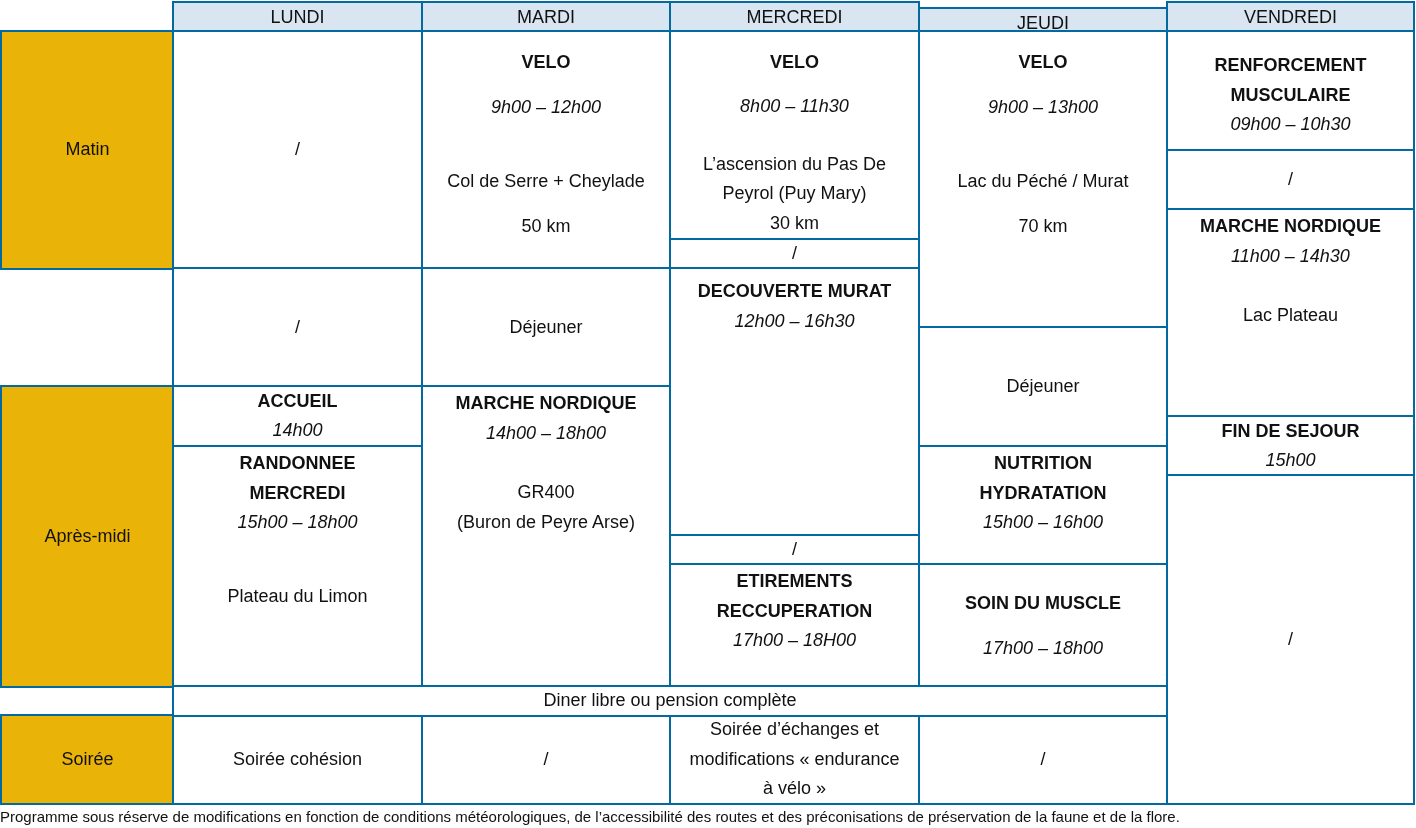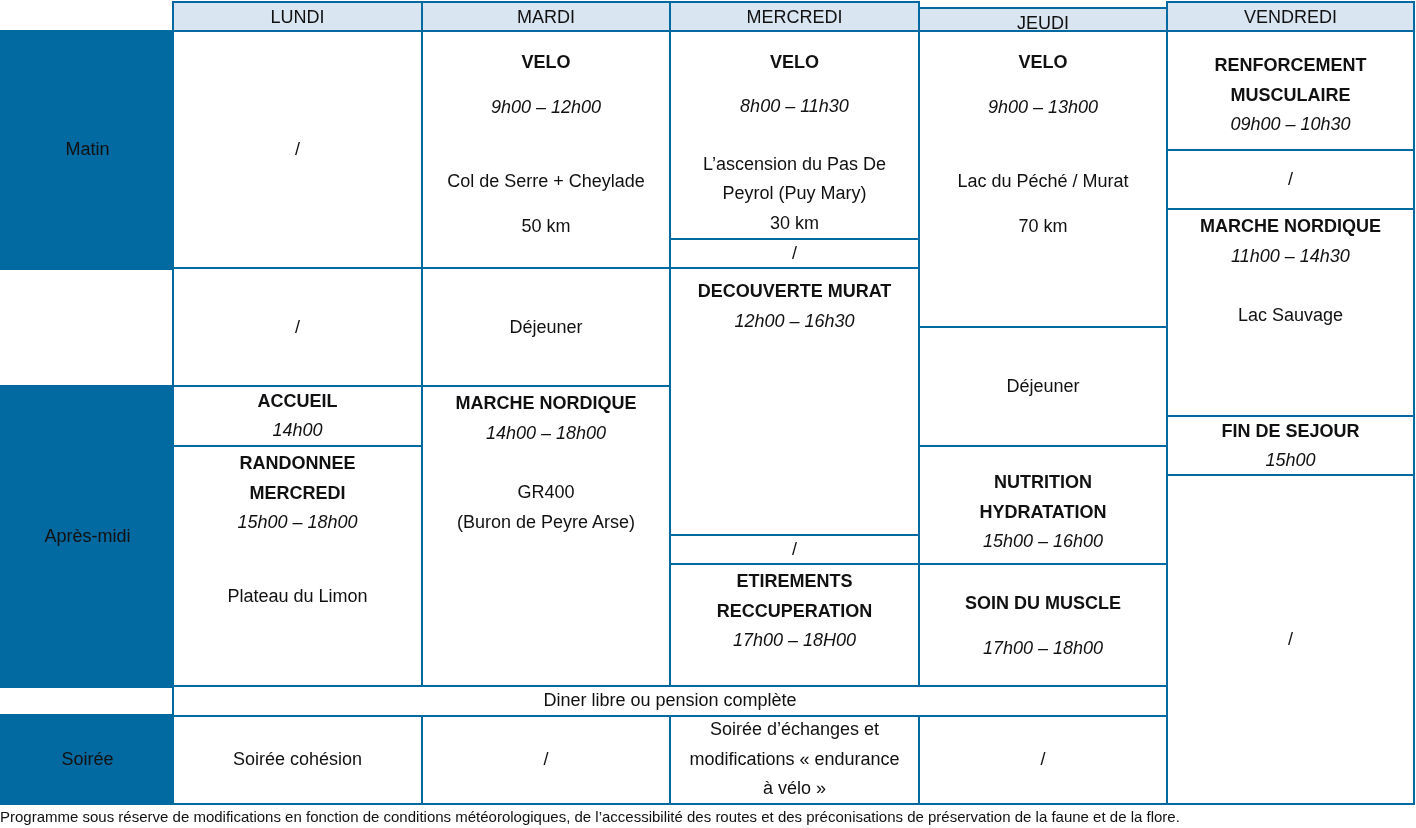--- a/index.html
+++ b/index.html
@@ -3,21 +3,21 @@
 <meta charset="utf-8">
 <style>
   html, body { margin:0; padding:0; background:#ffffff; }
   body { width:1416px; height:828px; position:relative; overflow:hidden;
          font-family:"Liberation Sans", "DejaVu Sans", sans-serif; color:#111; }
   .cell { position:absolute; box-sizing:border-box; border:2px solid #0369a1;
           display:flex; flex-direction:column; align-items:center; justify-content:center;
           text-align:center; font-size:18px; line-height:29.5px; background:#fff; }
   .cell.top { justify-content:flex-start; }
   .hdr { background:#d9e5f1; font-size:18px; line-height:25px; }
-  .lbl { background:#0369a1; }
+  .lbl { background:#eab308; }
   .b { font-weight:bold; }
   .i { font-style:italic; }
   .gap { height:14px; }
   .footer { position:absolute; left:0; top:806px; width:1416px; text-align:left;
             font-size:15px; line-height:22px; }
 </style>
 </head>
 <body>
 
 <div class="cell hdr" style="left:172px;top:1px;width:251px;height:32px;">
@@ -125,21 +125,21 @@
   <span class="gap" style="height:15px"></span>
   <span class="i">9h00 – 13h00</span>
   <span class="gap" style="height:45px"></span>
   <span>Lac du Péché / Murat</span>
   <span class="gap" style="height:15px"></span>
   <span>70 km</span>
 </div>
 <div class="cell" style="left:918px;top:326px;width:250px;height:121px;">
     <span>Déjeuner</span>
   </div>
-<div class="cell top" style="left:918px;top:445px;width:250px;height:121px;padding-top:14px;justify-content:center;">
+<div class="cell top" style="left:918px;top:445px;width:250px;height:121px;padding-top:2px;">
   <span class="b">NUTRITION</span>
   <span class="b">HYDRATATION</span>
   <span class="i">15h00 – 16h00</span>
 </div>
 <div class="cell top" style="left:918px;top:563px;width:250px;height:125px;padding-top:24px;">
   <span class="b">SOIN DU MUSCLE</span>
   <span class="gap" style="height:15px"></span>
   <span class="i">17h00 – 18h00</span>
 </div>
 <div class="cell" style="left:918px;top:714px;width:250px;height:91px;">
@@ -151,21 +151,21 @@
   <span class="b">MUSCULAIRE</span>
   <span class="i">09h00 – 10h30</span>
 </div>
 <div class="cell" style="left:1166px;top:149px;width:249px;height:62px;">
     <span>/</span>
   </div>
 <div class="cell top" style="left:1166px;top:208px;width:249px;height:210px;padding-top:2px;">
   <span class="b">MARCHE NORDIQUE</span>
   <span class="i">11h00 – 14h30</span>
   <span class="gap" style="height:30px"></span>
-  <span>Lac Sauvage</span>
+  <span>Lac Plateau</span>
 </div>
 <div class="cell" style="left:1166px;top:415px;width:249px;height:62px;">
   <span class="b">FIN DE SEJOUR</span>
   <span class="i">15h00</span>
 </div>
 <div class="cell" style="left:1166px;top:474px;width:249px;height:331px;">
     <span>/</span>
   </div>
 
 <div class="cell" style="left:172px;top:685px;width:996px;height:32px;">

